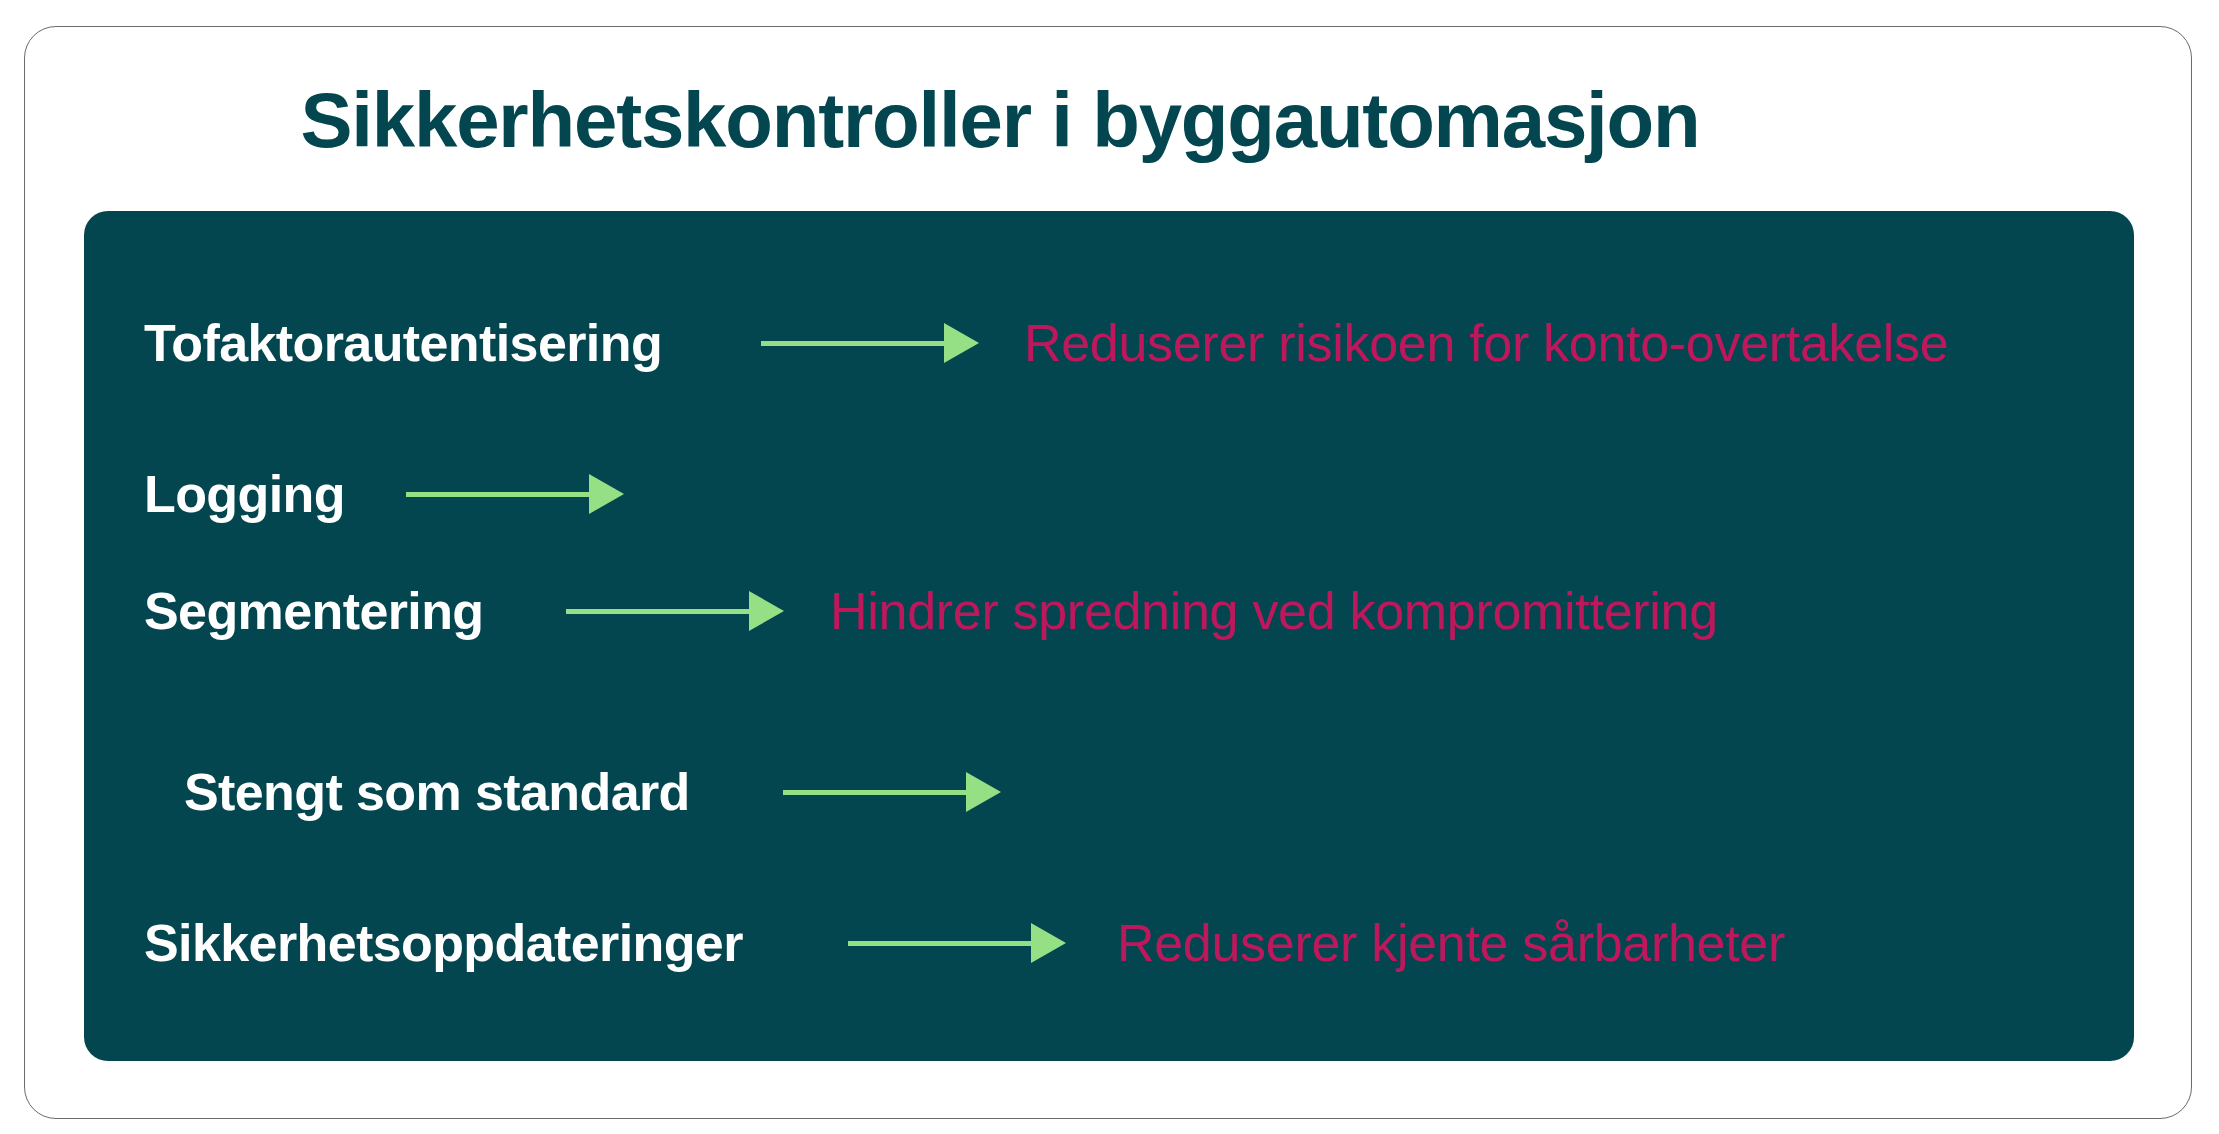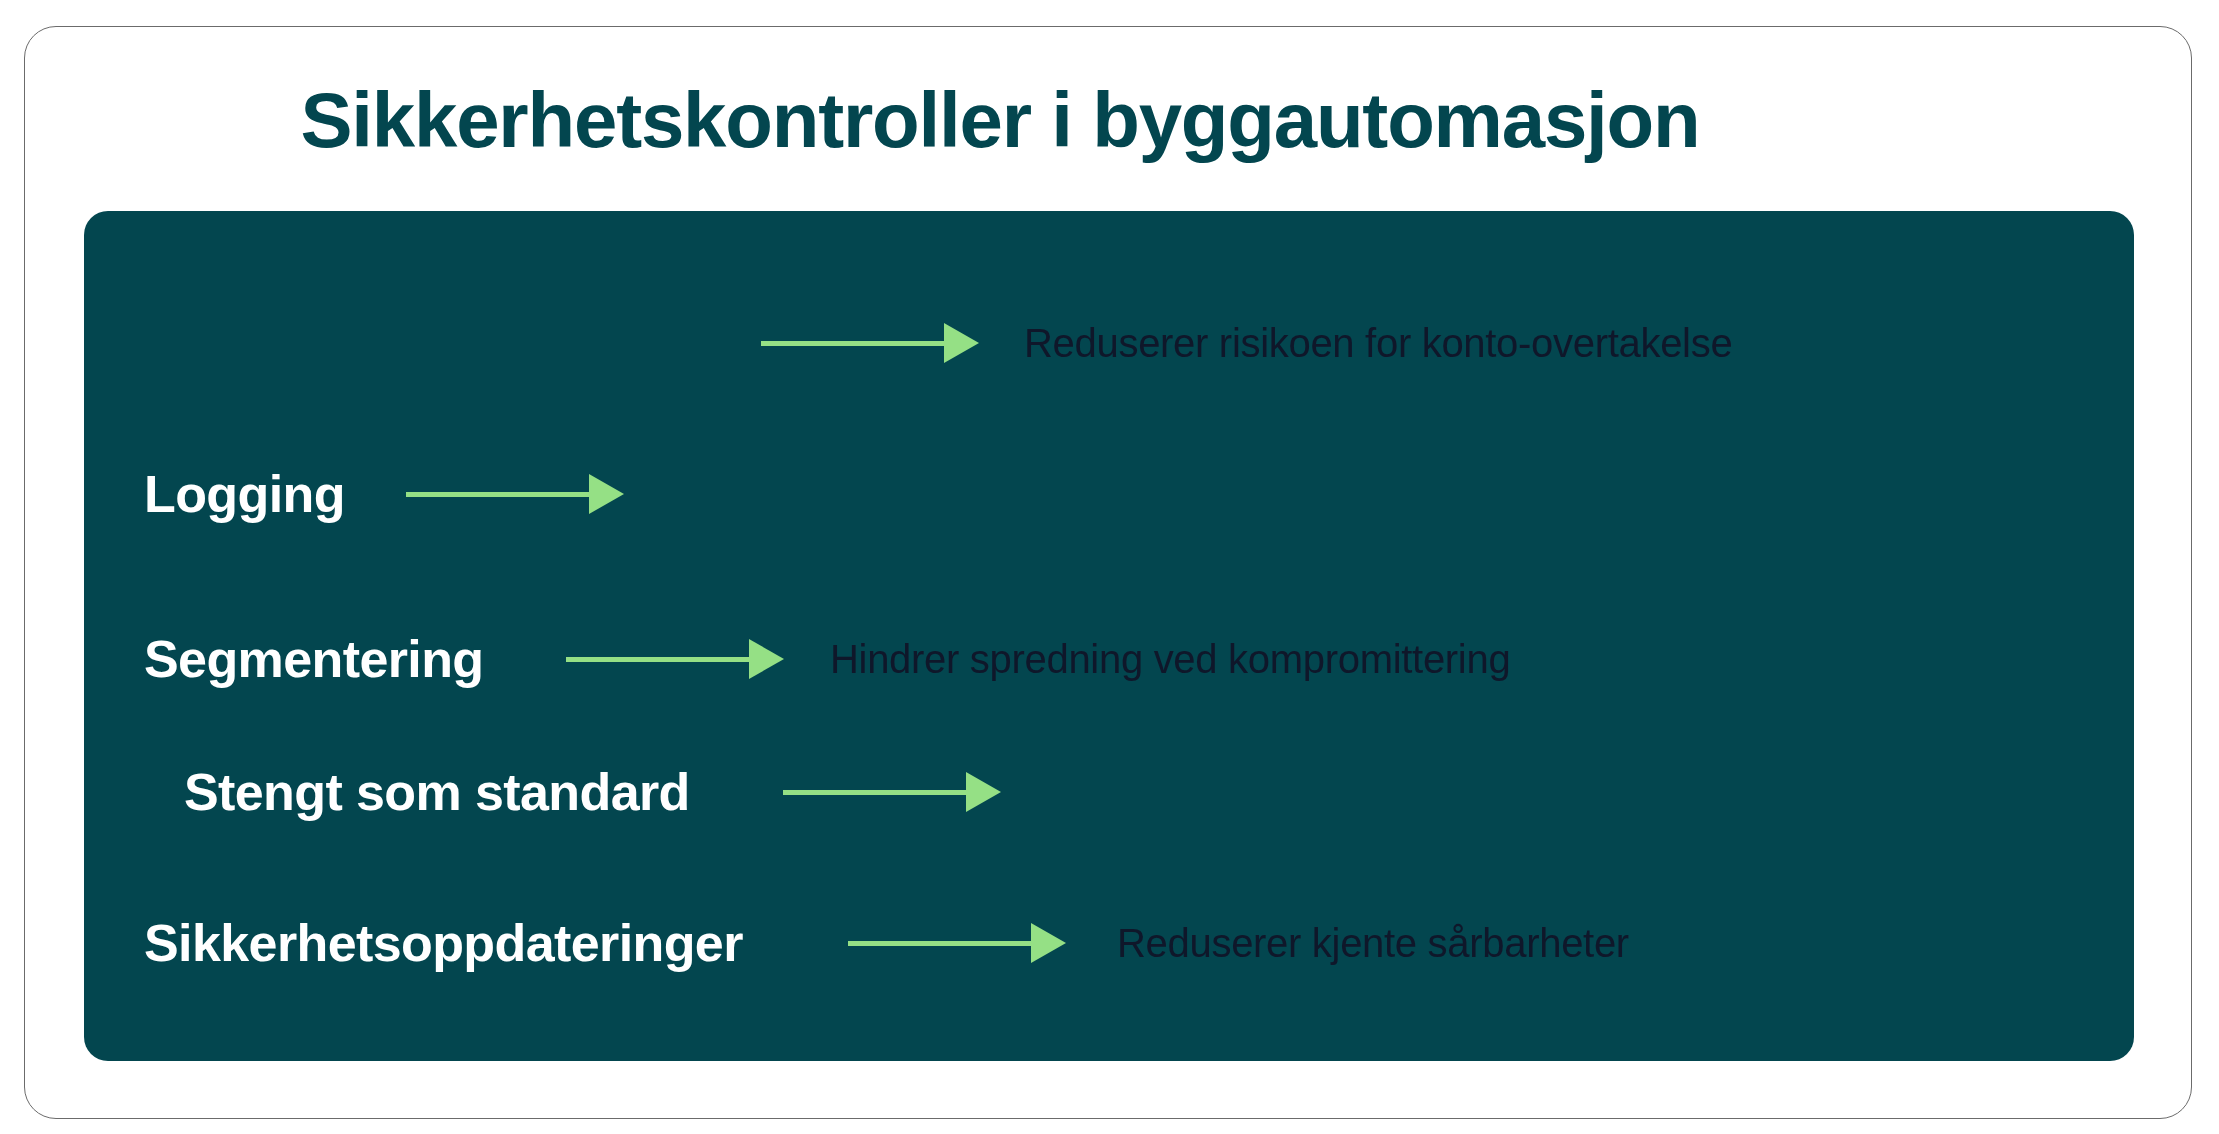--- a/index.html
+++ b/index.html
@@ -69,53 +69,54 @@
     position: absolute;
     top: 20px;
     width: 218px;
     height: 40px;
   }
   .desc {
     position: absolute;
     top: 0;
     height: 80px;
     line-height: 80px;
-    color: #0f172a;
+    color: #be185d;
     font-weight: normal;
-    font-size: 40px;
+    font-size: 52px;
     letter-spacing: -0.3px;
     white-space: nowrap;
   }
 </style>
 </head>
 <body>
 
 <div class="frame"></div>
 
 <div class="title">Sikkerhetskontroller i byggautomasjon</div>
 
 <div class="panel"></div>
 
 <div class="row" style="top:303px;">
+  <span class="label">Tofaktorautentisering</span>
   <svg class="arrow" style="left:761px;" viewBox="0 0 218 40">
     <rect x="0" y="18" width="185" height="5" fill="#95e085"></rect>
     <polygon points="183,0 218,20 183,40" fill="#95e085"></polygon>
   </svg>
   <span class="desc" style="left:1024px;">Reduserer risikoen for konto-overtakelse</span>
 </div>
 
 <div class="row" style="top:454px;">
   <span class="label">Logging</span>
   <svg class="arrow" style="left:406px;" viewBox="0 0 218 40">
     <rect x="0" y="18" width="185" height="5" fill="#95e085"></rect>
     <polygon points="183,0 218,20 183,40" fill="#95e085"></polygon>
   </svg>
 </div>
 
-<div class="row" style="top:619px;">
+<div class="row" style="top:571px;">
   <span class="label">Segmentering</span>
   <svg class="arrow" style="left:566px;" viewBox="0 0 218 40">
     <rect x="0" y="18" width="185" height="5" fill="#95e085"></rect>
     <polygon points="183,0 218,20 183,40" fill="#95e085"></polygon>
   </svg>
   <span class="desc" style="left:830px;">Hindrer spredning ved kompromittering</span>
 </div>
 
 <div class="row" style="top:752px;margin-left:40px;">
   <span class="label">Stengt som standard</span>

